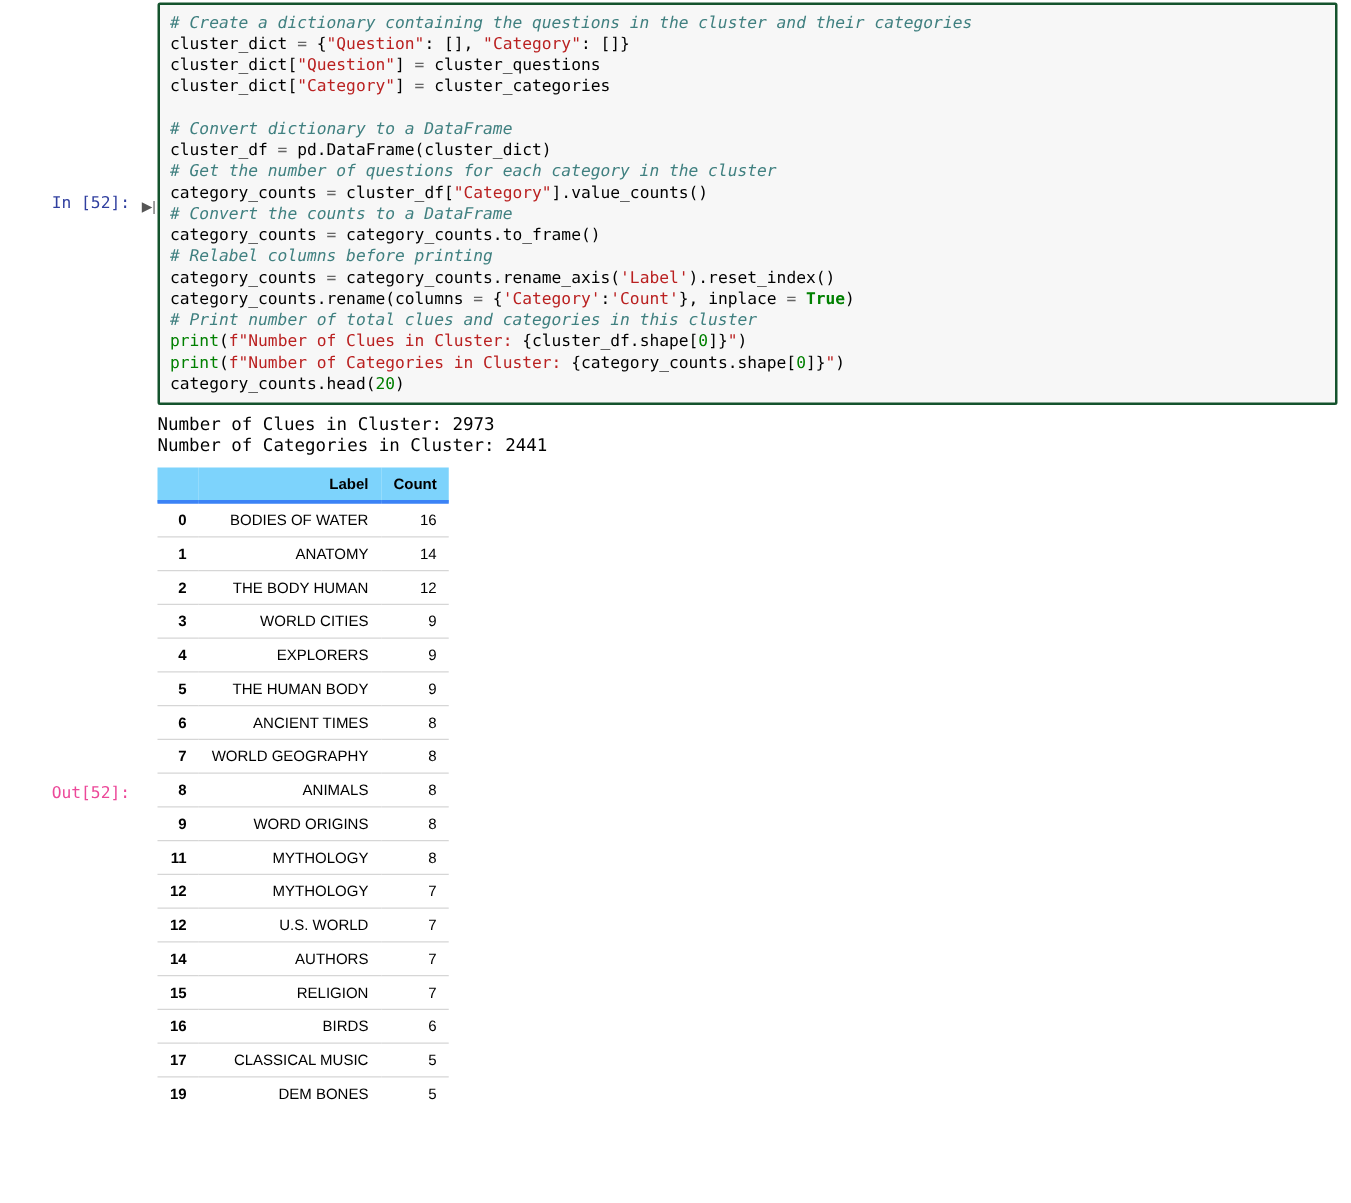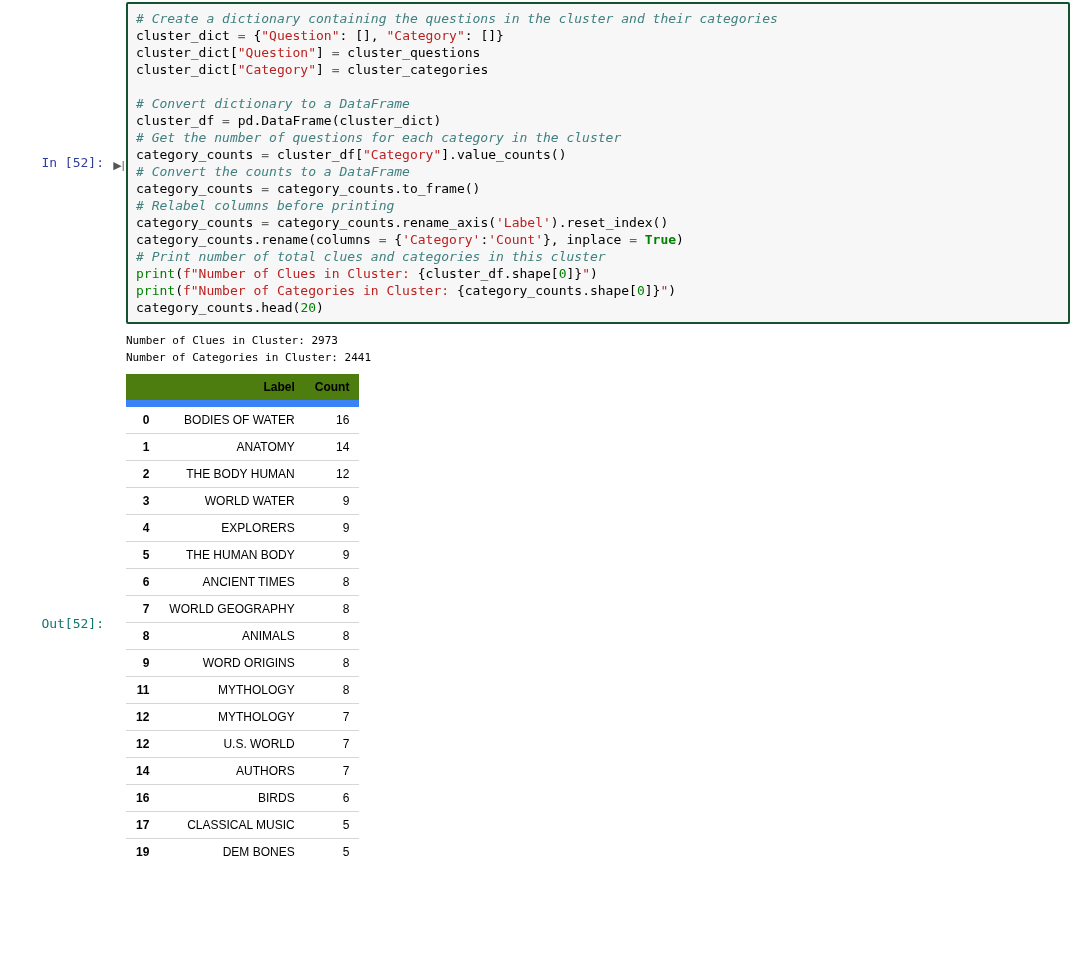--- a/index.html
+++ b/index.html
@@ -18,21 +18,21 @@
   .prompt-col {
     width: 104px;
     flex-shrink: 0;
     text-align: right;
     padding: 5px 8px 5px 0;
     font-family: "DejaVu Sans Mono", Menlo, Consolas, monospace;
     font-size: 13px;
     line-height: 1.21;
   }
   .in-prompt { color: #303f9f; }
-  .out-prompt { color: #0f766e; }
+  .out-prompt { color: #ec4899; }
   .run-icon {
     width: 14px;
     flex-shrink: 0;
     padding-top: 5px;
     font-size: 11px;
     color: #555;
     text-align: center;
     user-select: none;
   }
   .code-area {
@@ -44,43 +44,43 @@
     font-size: 13px;
     line-height: 17px;
     white-space: pre;
     overflow-x: auto;
     border-radius: 2px;
     margin-right: 6px;
   }
   .stdout {
     flex: 1;
     font-family: "DejaVu Sans Mono", Menlo, Consolas, monospace;
-    font-size: 11px;
+    font-size: 14px;
     line-height: 17px;
     white-space: pre;
     padding: 4px 0 2px 0;
   }
   .table-out {
     padding: 2px 0 10px 0;
   }
   table.result {
     border-collapse: collapse;
     font-size: 12px;
     color: #000;
   }
   table.result th, table.result td {
     text-align: right;
     padding: 6px 10px;
     border-top: 1px solid #d6d6d6;
   }
   table.result thead th {
     border-top: none;
-    border-bottom: 7px solid #3b82f6;
+    border-bottom: 3px solid #3b82f6;
     font-weight: bold;
-    background: #4d7c0f;
+    background: #7dd3fc;
   }
   table.result th.idx {
     font-weight: bold;
   }
 
   
   .c  { color: #408080; font-style: italic; }  
   .s  { color: #ba2121; }                        
   .n  { color: #000; }                           
   .o  { color: #666; }                           
@@ -144,21 +144,21 @@
             <td>ANATOMY</td>
             <td>14</td>
           </tr>
           <tr>
             <th class="idx">2</th>
             <td>THE BODY HUMAN</td>
             <td>12</td>
           </tr>
           <tr>
             <th class="idx">3</th>
-            <td>WORLD WATER</td>
+            <td>WORLD CITIES</td>
             <td>9</td>
           </tr>
           <tr>
             <th class="idx">4</th>
             <td>EXPLORERS</td>
             <td>9</td>
           </tr>
           <tr>
             <th class="idx">5</th>
             <td>THE HUMAN BODY</td>
@@ -195,20 +195,25 @@
             <td>7</td>
           </tr>
           <tr>
             <th class="idx">12</th>
             <td>U.S. WORLD</td>
             <td>7</td>
           </tr>
           <tr>
             <th class="idx">14</th>
             <td>AUTHORS</td>
+            <td>7</td>
+          </tr>
+          <tr>
+            <th class="idx">15</th>
+            <td>RELIGION</td>
             <td>7</td>
           </tr>
           <tr>
             <th class="idx">16</th>
             <td>BIRDS</td>
             <td>6</td>
           </tr>
           <tr>
             <th class="idx">17</th>
             <td>CLASSICAL MUSIC</td>

